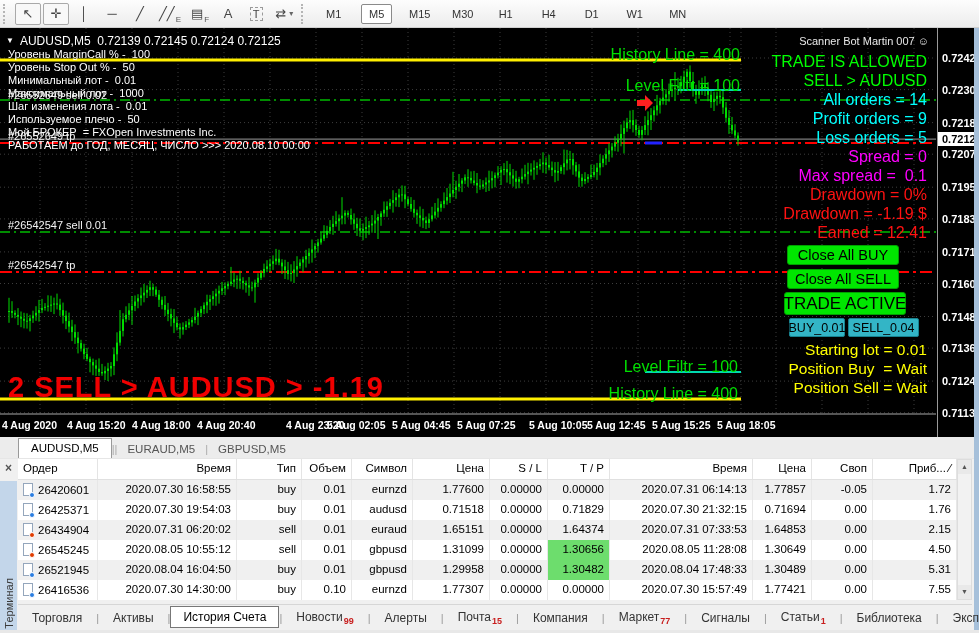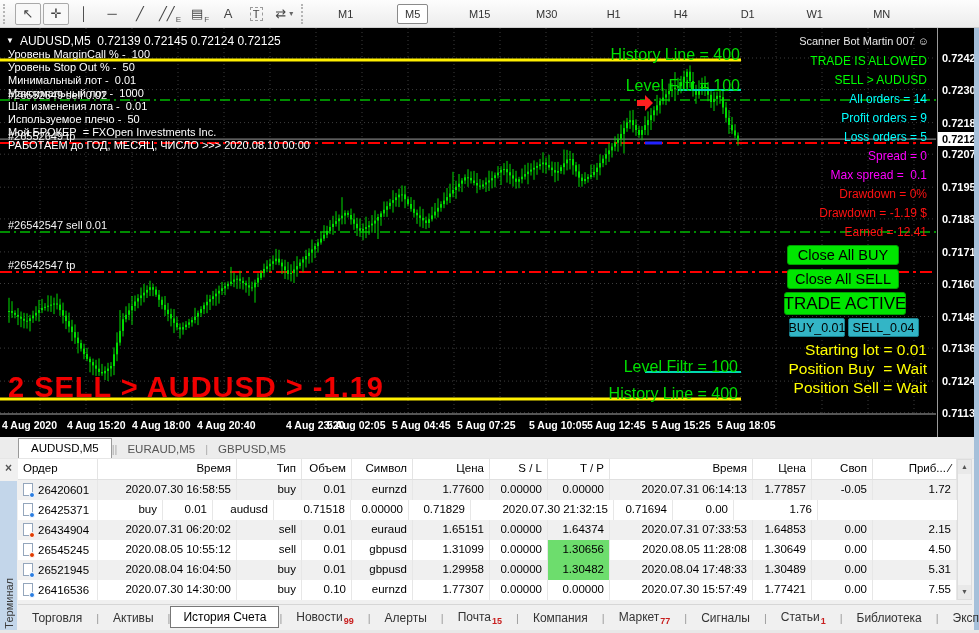--- a/index.html
+++ b/index.html
@@ -20,36 +20,36 @@
   .tbtn {
     min-width:26px; height:22px; margin:0 1px; padding:0 3px;
     display:flex; align-items:center; justify-content:center;
     font-size:13px; color:#444; position:relative; border:1px solid transparent; border-radius:2px;
   }
   .tbtn.boxed { border:1px solid #a9a9a9; background:#f8f8f8; }
   .tbtn .sub { font-size:8px; color:#555; margin-left:1px; align-self:flex-end; }
   .tbtn .caret { font-size:8px; color:#666; margin-left:3px; }
   .tbtn.labelbox span.g { border:1px dashed #9a9a9a; padding:0 2px; font-size:11px; }
   .tf {
-    width:31px; height:20px; margin:0 18px; display:flex; align-items:center; justify-content:center;
+    width:31px; height:20px; margin:0 6px; display:flex; align-items:center; justify-content:center;
     font-size:11px; color:#333; border:1px solid transparent; border-radius:2px;
   }
   .tf.active { background:#fff; border:1px solid #8a8a8a; }
   
   .chart { position:absolute; top:28px; left:0; width:979px; height:409px; background:#000; }
   .chart svg { position:absolute; top:0; left:0; }
   .ov { position:absolute; white-space:pre; }
   .ctitle { top:6px; left:6px; color:#fff; font-size:12px; }
   .ctitle .arr { font-size:8px; margin-right:6px; vertical-align:2px; }
   .infoline { left:8px; color:#fff; font-size:11px; }
   .orderlabel { left:8px; color:#f4f4f4; font-size:11px; }
   .lvl { color:#00e000; font-size:16px; }
   .alert { left:8px; top:343px; color:#f00000; font-size:29px; font-weight:bold; letter-spacing:1px; }
   .scanner { top:7px; right:50px; color:#e8e8e8; font-size:11px; }
-  .statusline { right:52px; font-size:12px; line-height:19px; text-align:right;margin-left:15px; }
+  .statusline { right:52px; font-size:16px; line-height:19px; text-align:right;margin-left:15px; }
   .pbtn {
     position:absolute; display:flex; align-items:center; justify-content:center;
     background:#00e600; border:1px solid #00a000; border-radius:3px;
     color:#000; font-size:14.5px; cursor:default;
   }
   .lotbtn {
     position:absolute; display:flex; align-items:center; justify-content:center;
     background:#33b5c6; border:1px solid #17828f; border-radius:2px;
     color:#000; font-size:12.5px;
   }
@@ -801,20 +801,21 @@
           <div class="td ra" style="width: 77px;">1.77600</div>
           <div class="td ra" style="width: 58px;">0.00000</div>
           <div class="td ra" style="width: 62px;">0.00000</div>
           <div class="td ra" style="width: 143px;">2020.07.31 06:14:13</div>
           <div class="td ra" style="width: 59px;">1.77857</div>
           <div class="td ra" style="width: 61px;">-0.05</div>
           <div class="td ra" style="width: 84px;">1.72</div>
         </div>
         <div class="trow even">
           <div class="td" style="width: 80px;"><span class="docicon buy"><i></i></span>26425371</div>
+          <div class="td ra" style="width: 139px;">2020.07.30 19:54:03</div>
           <div class="td ra" style="width: 65px;">buy</div>
           <div class="td ra" style="width: 50px;">0.01</div>
           <div class="td ra" style="width: 61px;">audusd</div>
           <div class="td ra" style="width: 77px;">0.71518</div>
           <div class="td ra" style="width: 58px;">0.00000</div>
           <div class="td ra" style="width: 62px;">0.71829</div>
           <div class="td ra" style="width: 143px;">2020.07.30 21:32:15</div>
           <div class="td ra" style="width: 59px;">0.71694</div>
           <div class="td ra" style="width: 61px;">0.00</div>
           <div class="td ra" style="width: 84px;">1.76</div>

